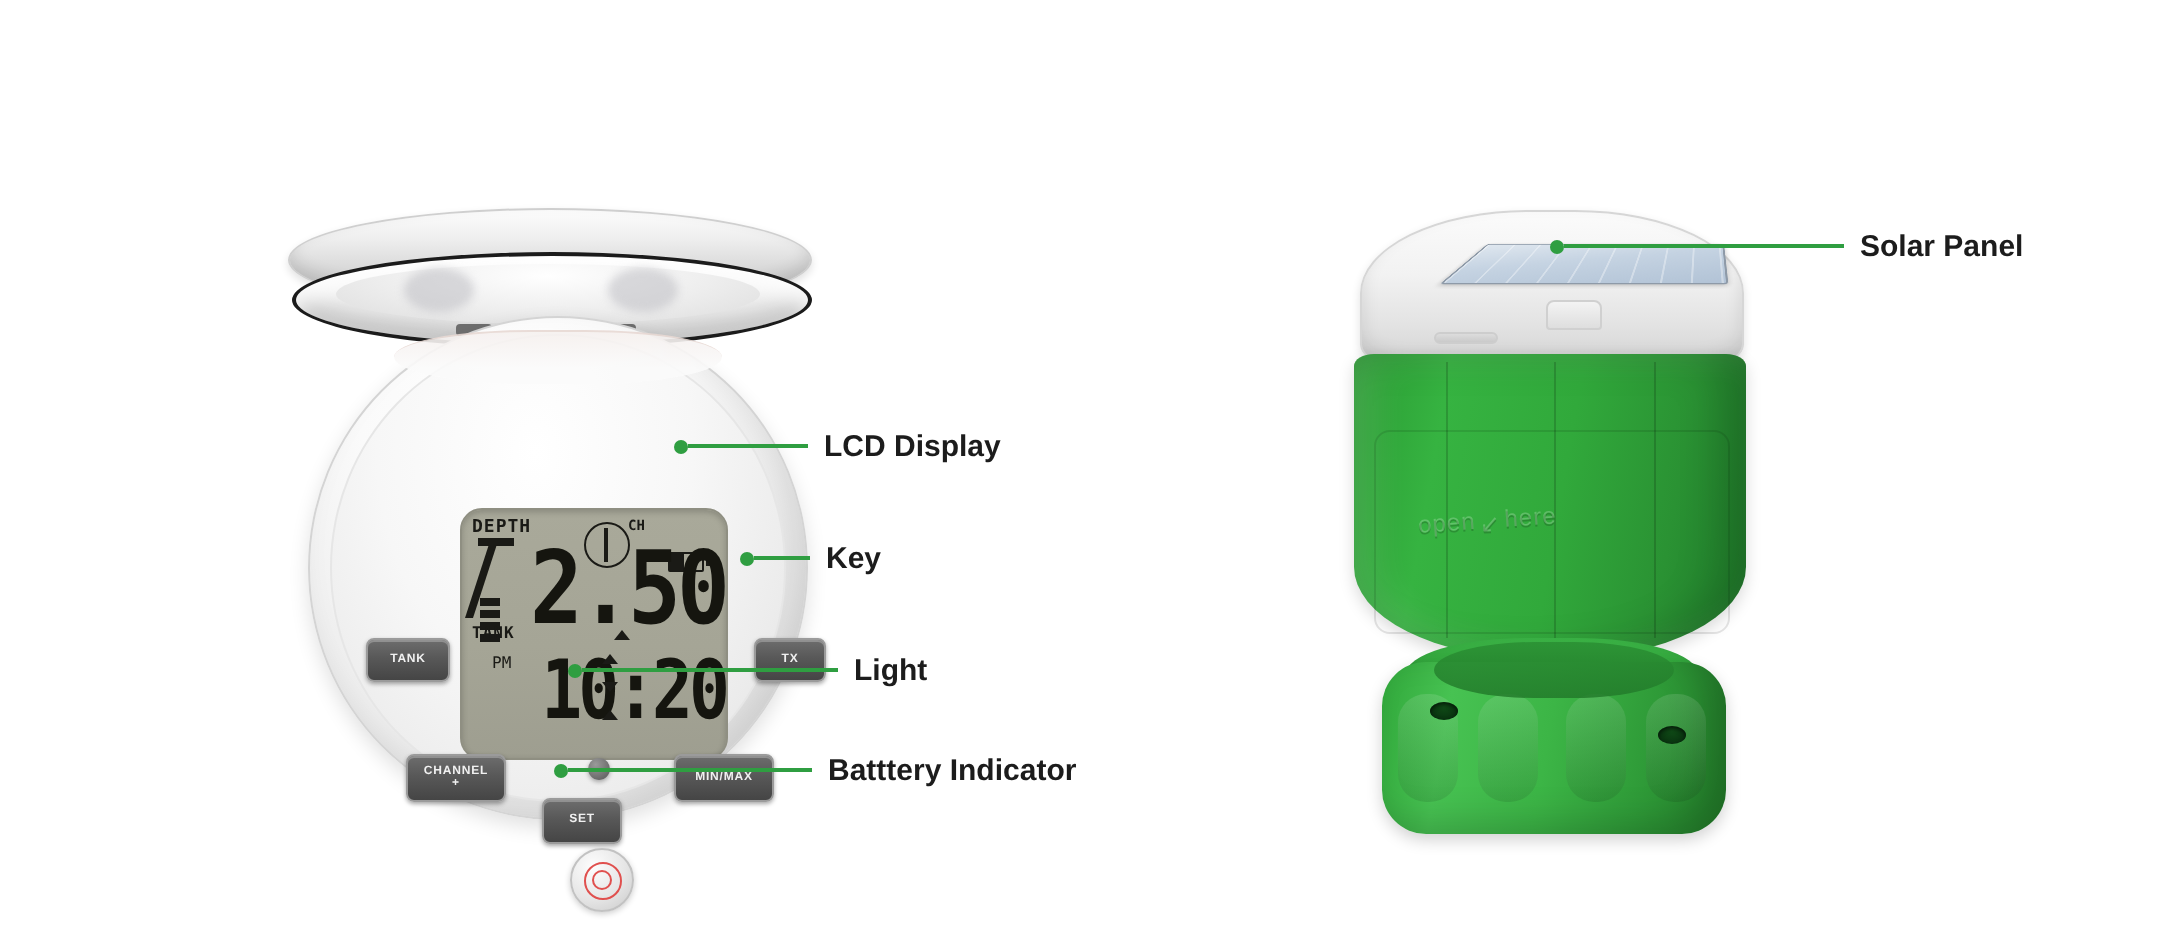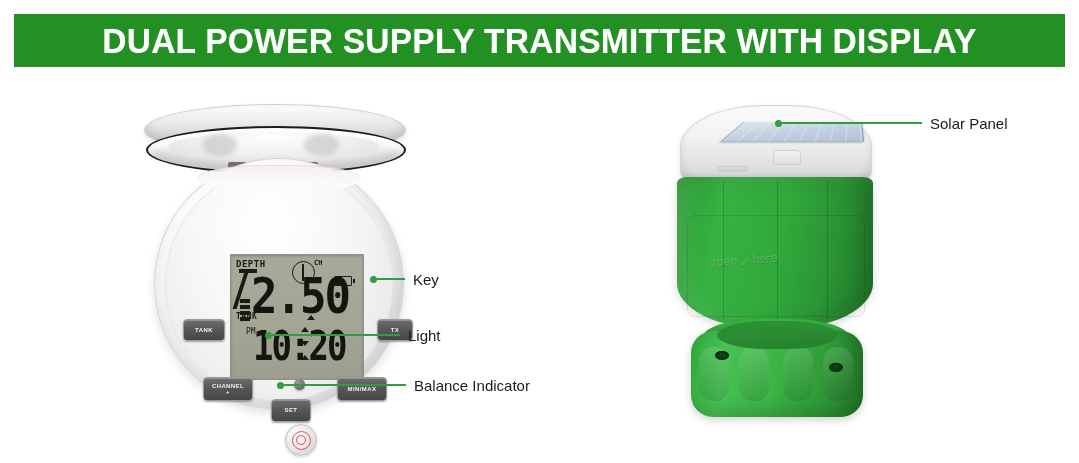--- a/index.html
+++ b/index.html
@@ -19,21 +19,21 @@
     color:#ffffff;font-weight:bold;font-size:35px;letter-spacing:.2px;
     transform:scaleX(.96);white-space:nowrap;
     font-family:"Liberation Sans Narrow","Liberation Sans",sans-serif;
     text-shadow:0 0 1px rgba(255,255,255,.4);
   }
 
   
   .callout{position:absolute;display:flex;align-items:center;height:18px;}
   .callout .dot{width:7px;height:7px;border-radius:50%;background:#2f9e41;flex:0 0 auto;}
   .callout .line{height:2px;background:#2f9e41;flex:0 0 auto;}
-  .callout .txt{font-size:15px;color:#1c1c1c;white-space:nowrap;}
+  .callout .txt{font-size:15px;color:#1c1c1c;white-space:nowrap;font-weight:bold;}
   .callout.left .txt{margin-right:6px;}
   .callout.right .txt{margin-left:8px;}
 
   
   .dev-left{position:absolute;left:130px;top:100px;width:290px;height:320px;}
 
   
   .lid{
     position:absolute;left:14px;top:4px;width:260px;height:62px;
   }
@@ -80,24 +80,25 @@
   .body-topband{
     position:absolute;left:42px;top:6px;width:164px;height:26px;border-radius:50%/60%;
     background:linear-gradient(180deg,#f6f1ef 0%,#fbfbfb 70%);
     border-top:1px solid #e8d9d4;opacity:.9;
   }
 
   
   .lcd{
     position:absolute;left:75px;top:95px;width:132px;height:124px;
     background:linear-gradient(180deg,#a9a99a 0%,#a5a596 55%,#9e9e90 100%);
-    border:1px solid #8f8f82;border-radius:1px;
+    border:1px solid #8f8f82;border-radius:11px;
     box-shadow:inset 0 1px 3px rgba(0,0,0,.2);
     font-family:"DejaVu Sans Mono","Liberation Mono",monospace;
     overflow:hidden;
+    text-align:right;
   }
   .lcd-depth{position:absolute;left:5px;top:4px;font-size:9px;font-weight:bold;color:#1a1a16;letter-spacing:.5px;}
   .lcd-time{position:absolute;left:5px;top:57px;font-size:8px;font-weight:bold;color:#1a1a16;letter-spacing:.5px;}
   .lcd-pm{position:absolute;left:15px;top:72px;font-size:8px;font-weight:normal;color:#1a1a16;}
   .lcd-ch{position:absolute;left:83px;top:4px;font-size:7px;font-weight:bold;color:#1a1a16;}
   .lcd-dial{
     position:absolute;left:61px;top:6px;width:21px;height:21px;border-radius:50%;
     border:1.6px solid #1a1a16;
   }
   .lcd-dial:after{
@@ -238,23 +239,20 @@
   .nut-top{
     position:absolute;left:62px;top:216px;width:120px;height:28px;border-radius:50%/60%;
     background:linear-gradient(180deg,#2a8f33 0%,#227a2a 100%);opacity:.85;
   }
 </style>
 </head>
 <body>
 
 <div class="page">
 
-  <div class="banner">
-    <div class="banner-title">DUAL POWER SUPPLY TRANSMITTER WITH DISPLAY</div>
-  </div>
 
   <div class="dev-left">
 
     <div class="lid">
       <div class="lid-top"></div>
       <div class="lid-rim"></div>
       <div class="lid-inner"></div>
       <div class="lid-shade"></div>
       <div class="lid-shade2"></div>
       <div class="hinge a"></div>
@@ -305,37 +303,42 @@
       </div>
       <div class="btn set">
         <span>SET</span>
       </div>
 
       <div class="light-led"></div>
       <div class="balance"></div>
     </div>
   </div>
 
+  <div class="callout right" style="left:337px;top:214px;">
+    <div class="dot"></div>
+    <div class="line" style="width:60px;"></div>
+    <div class="txt">LCD Display</div>
+  </div>
 
   <div class="callout right" style="left:370px;top:270px;">
     <div class="dot"></div>
     <div class="line" style="width:28px;"></div>
     <div class="txt">Key</div>
   </div>
 
-  <div class="callout right" style="left:265px;top:326px;">
+  <div class="callout right" style="left:284px;top:326px;">
     <div class="dot"></div>
     <div class="line" style="width:128px;"></div>
     <div class="txt">Light</div>
   </div>
 
   <div class="callout right" style="left:277px;top:376px;">
     <div class="dot"></div>
     <div class="line" style="width:122px;"></div>
-    <div class="txt">Balance Indicator</div>
+    <div class="txt">Batttery Indicator</div>
   </div>
 
   <div class="dev-right">
     <div class="cap">
       <div class="solar"></div>
       <div class="cap-tab"></div>
       <div class="cap-slit"></div>
     </div>
 
     <div class="greenbody">

